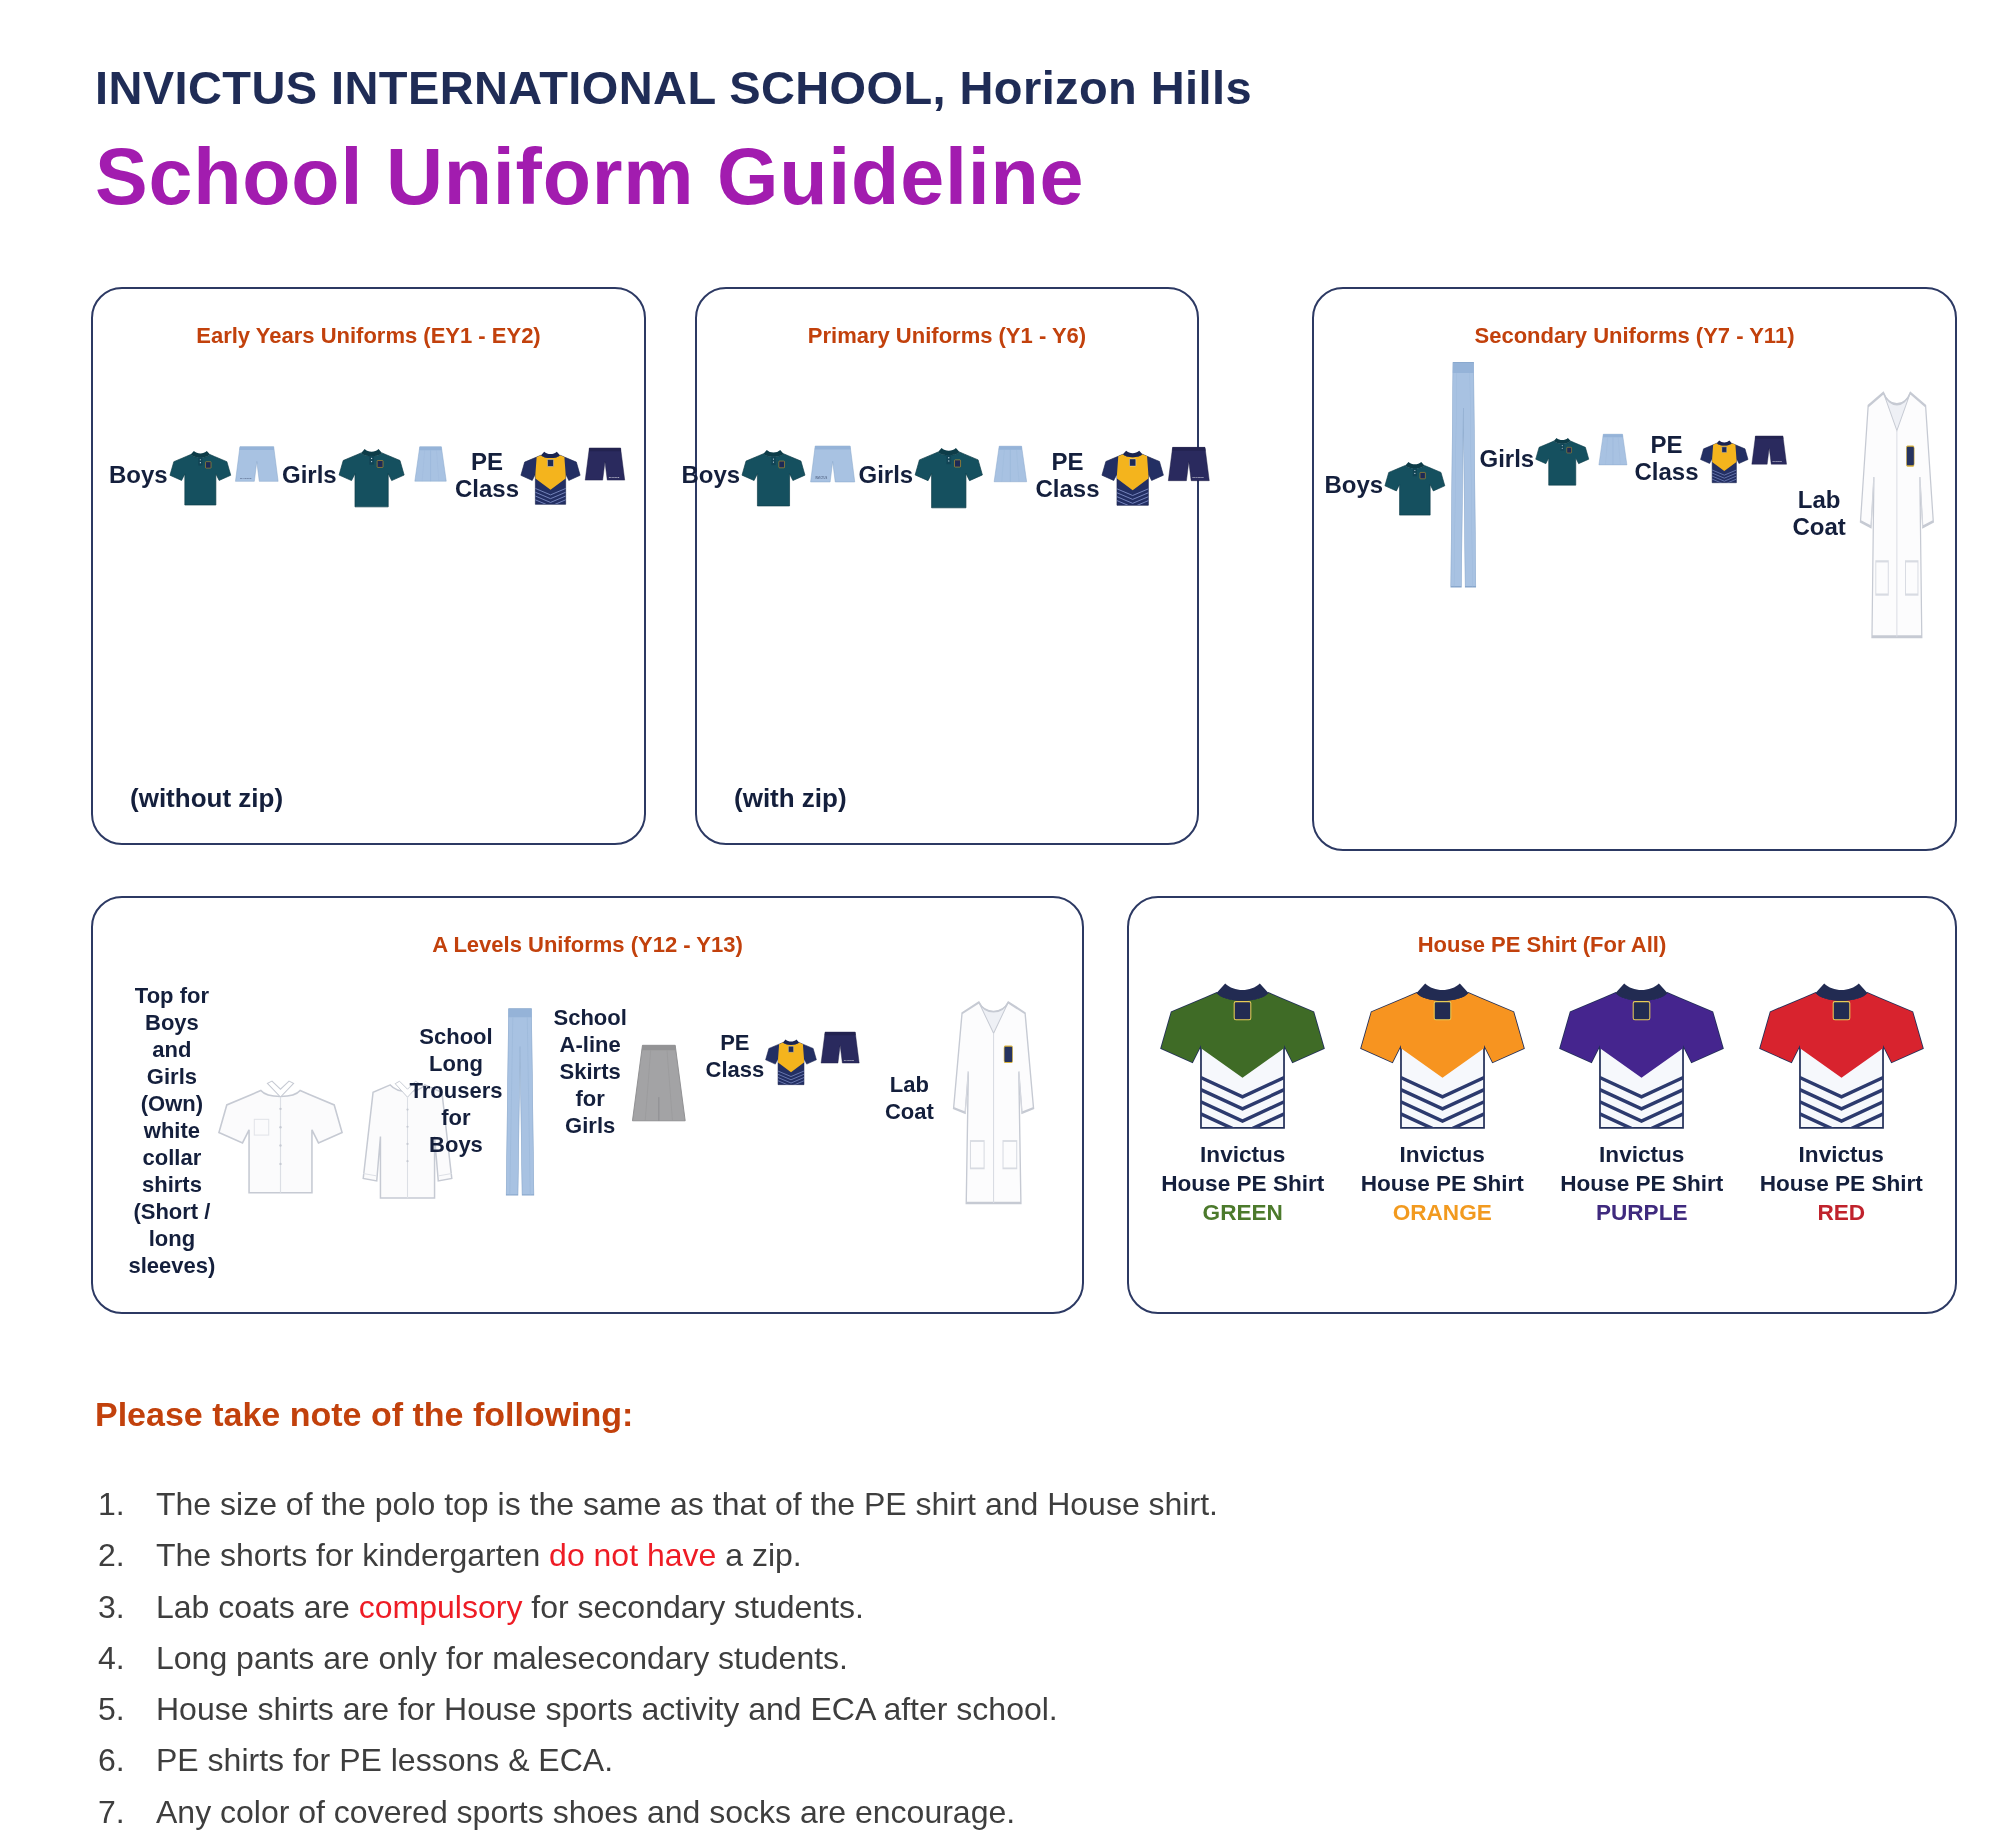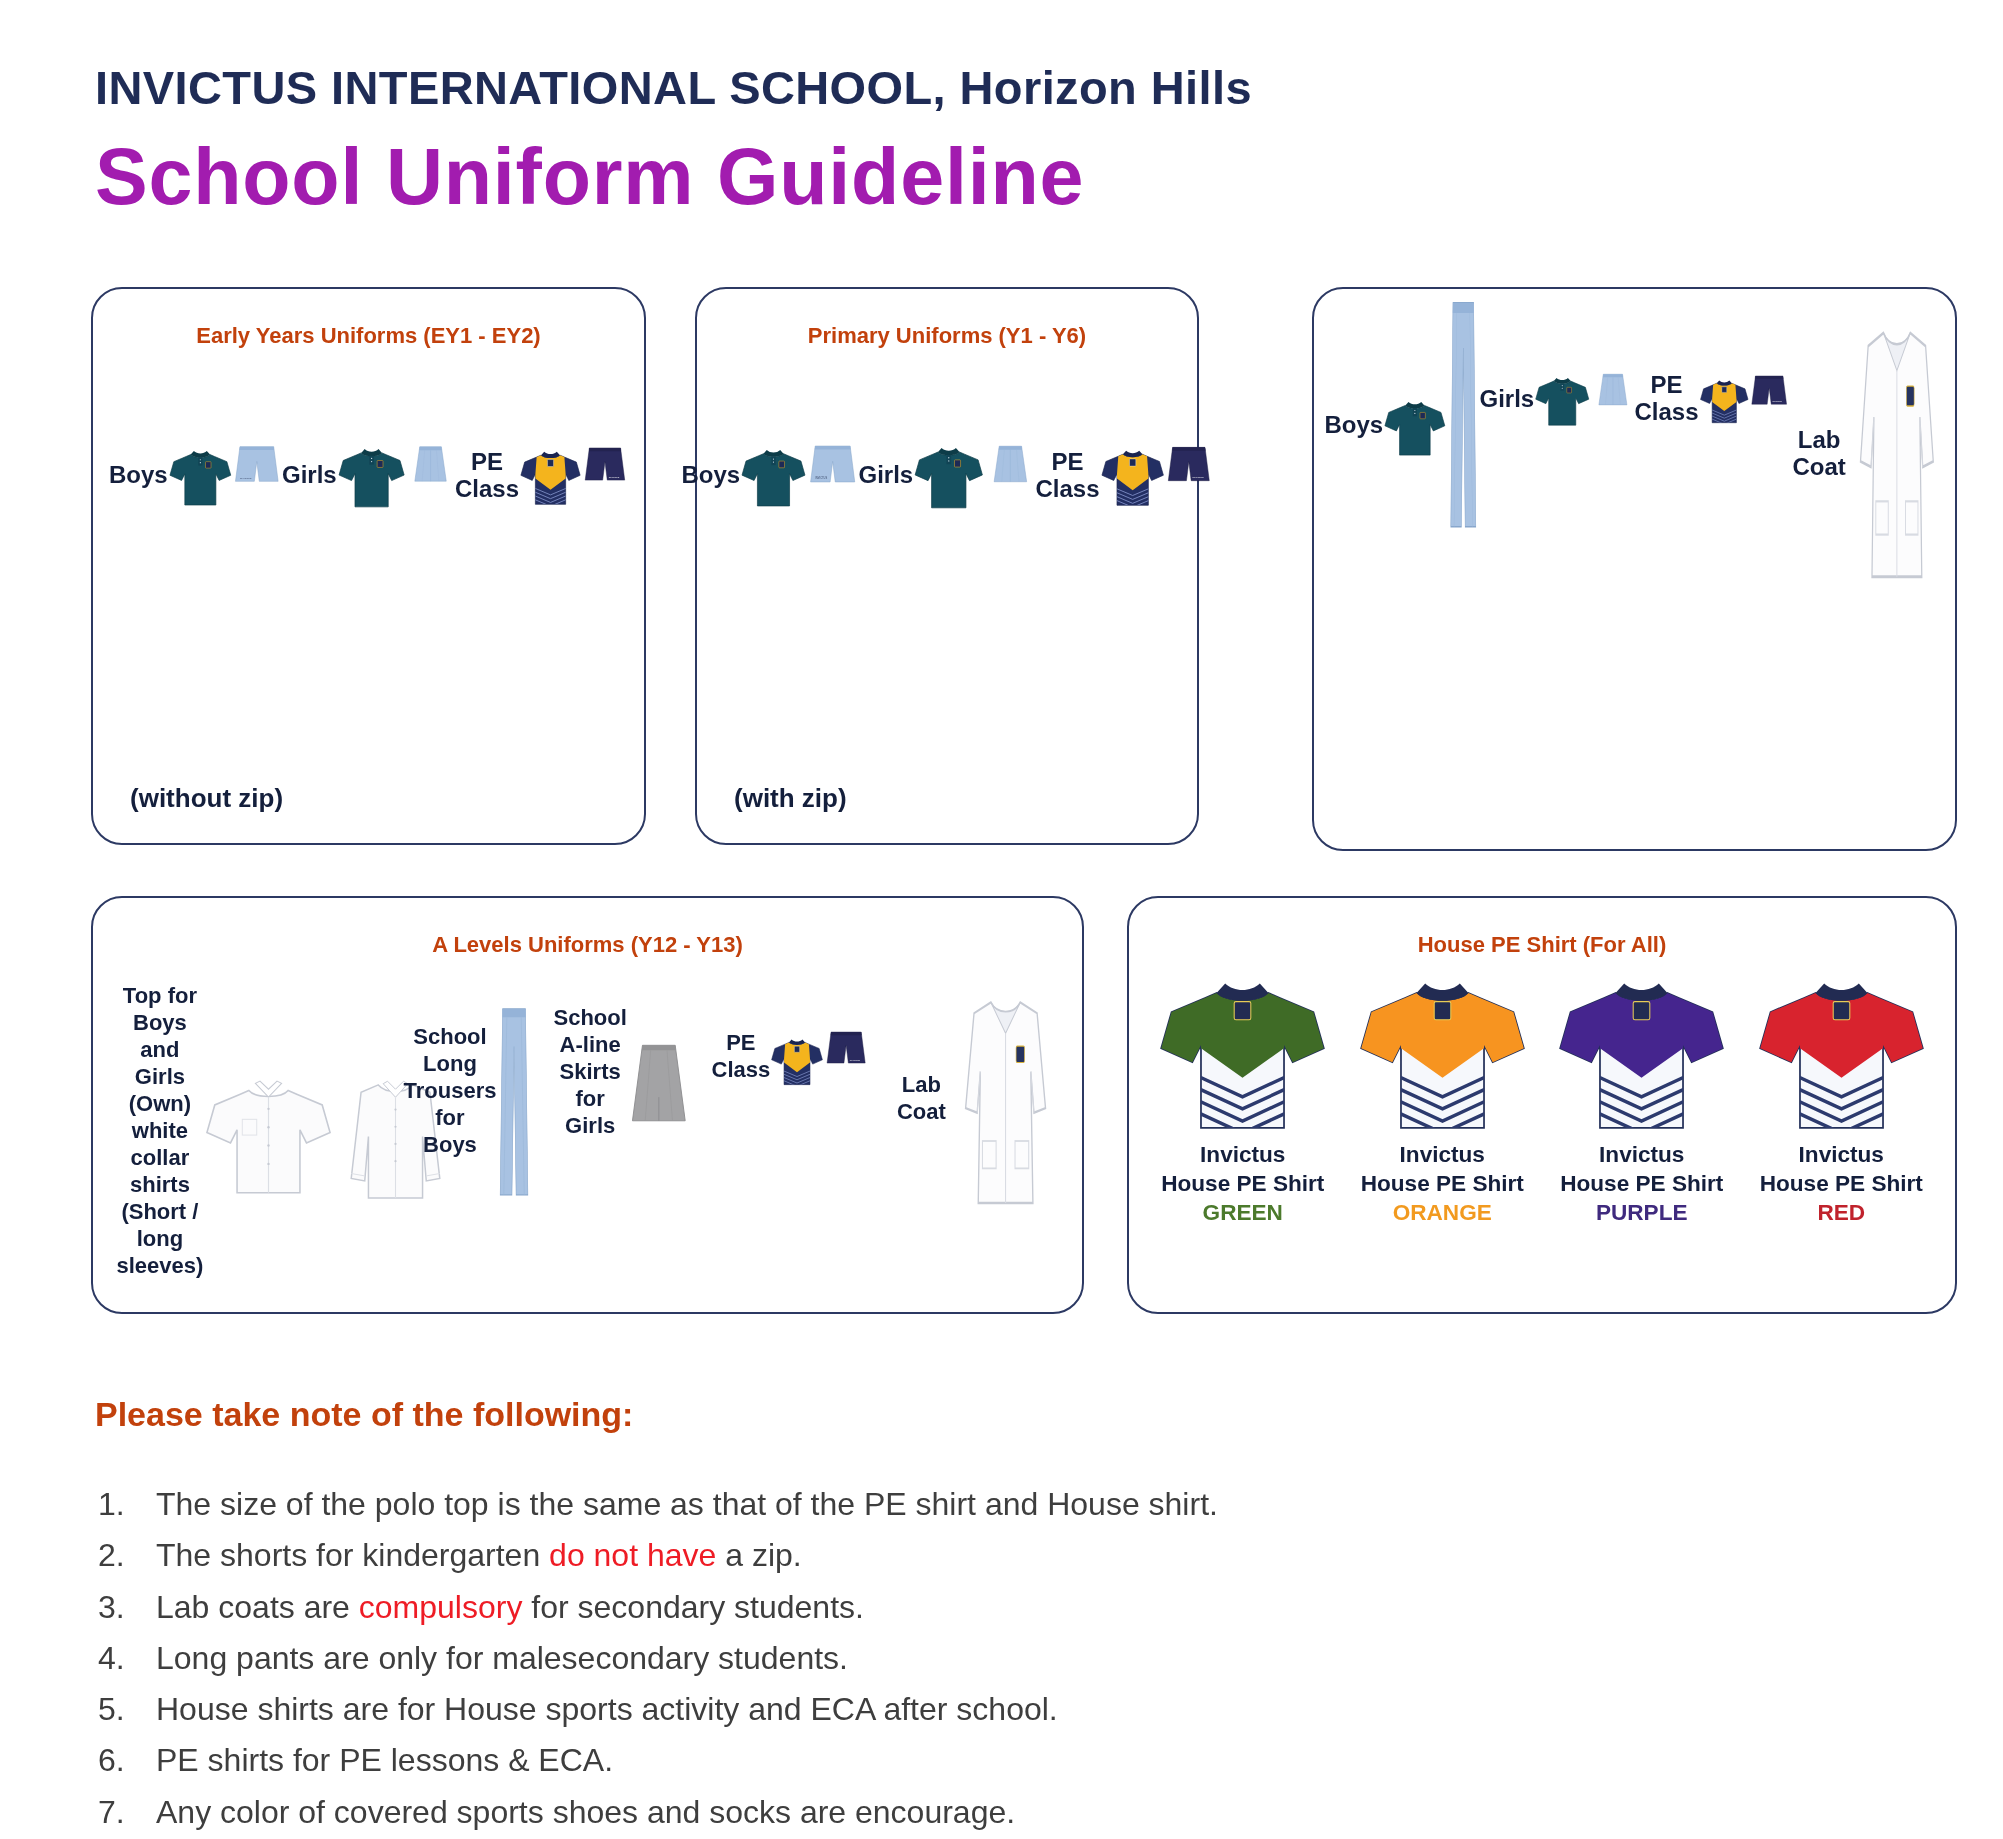--- a/index.html
+++ b/index.html
@@ -26,21 +26,21 @@
   #box-primary{left:695px;top:287px;width:504px;height:558px}
   #box-secondary{left:1312px;top:287px;width:645px;height:564px}
   #box-alevels{left:91px;top:896px;width:993px;height:418px}
   #box-house{left:1127px;top:896px;width:830px;height:418px}
 
   #box-ey .col{width:173px}
   #box-primary .col{width:177px}
   #box-secondary .col{width:155px}
   .zip-note{position:absolute;left:37px;bottom:29px;font-size:26px;font-weight:700;color:#141f3c}
 
-  #box-alevels .cols{margin-top:24px;gap:21px}
+  #box-alevels .cols{margin-top:24px;gap:15px}
   .al-header{font-size:22px;font-weight:700;color:#141f3c;text-align:center;line-height:27px;white-space:pre-line}
   #al-col-shirts{width:266px}
   .shirt-pair{display:flex;align-items:flex-start;margin-top:22.6px}
   #al-col-trousers{width:129px}
   #al-col-skirt{width:137px}
   #al-col-pe{width:157px}
   #al-col-coat{width:169px}
   .al-g{margin-top:13px}
   .al-g2{margin-top:22.6px}
 
@@ -235,20 +235,21 @@
         </svg>
       <svg class="garment g-bottom" viewBox="0 0 100 80" width="153" height="123">
           <use href="#g-navyshorts"></use>
         </svg>
     </div>
   </div>
   <div class="zip-note">(with zip)</div>
 </section>
 
 <section class="box" id="box-secondary">
+  <h3 class="box-title">Secondary Uniforms (Y7 - Y11)</h3>
   <div class="cols">
     <div class="col">
       <div class="col-label">Boys</div>
       <svg class="garment g-top" viewBox="0 0 100 90" width="174" height="156">
           <use href="#g-polo"></use>
         </svg>
       <svg class="garment" style="margin-top:-18px" viewBox="0 0 60 150" preserveAspectRatio="none" width="89" height="235">
           <use href="#g-trousers"></use>
         </svg>
     </div>

